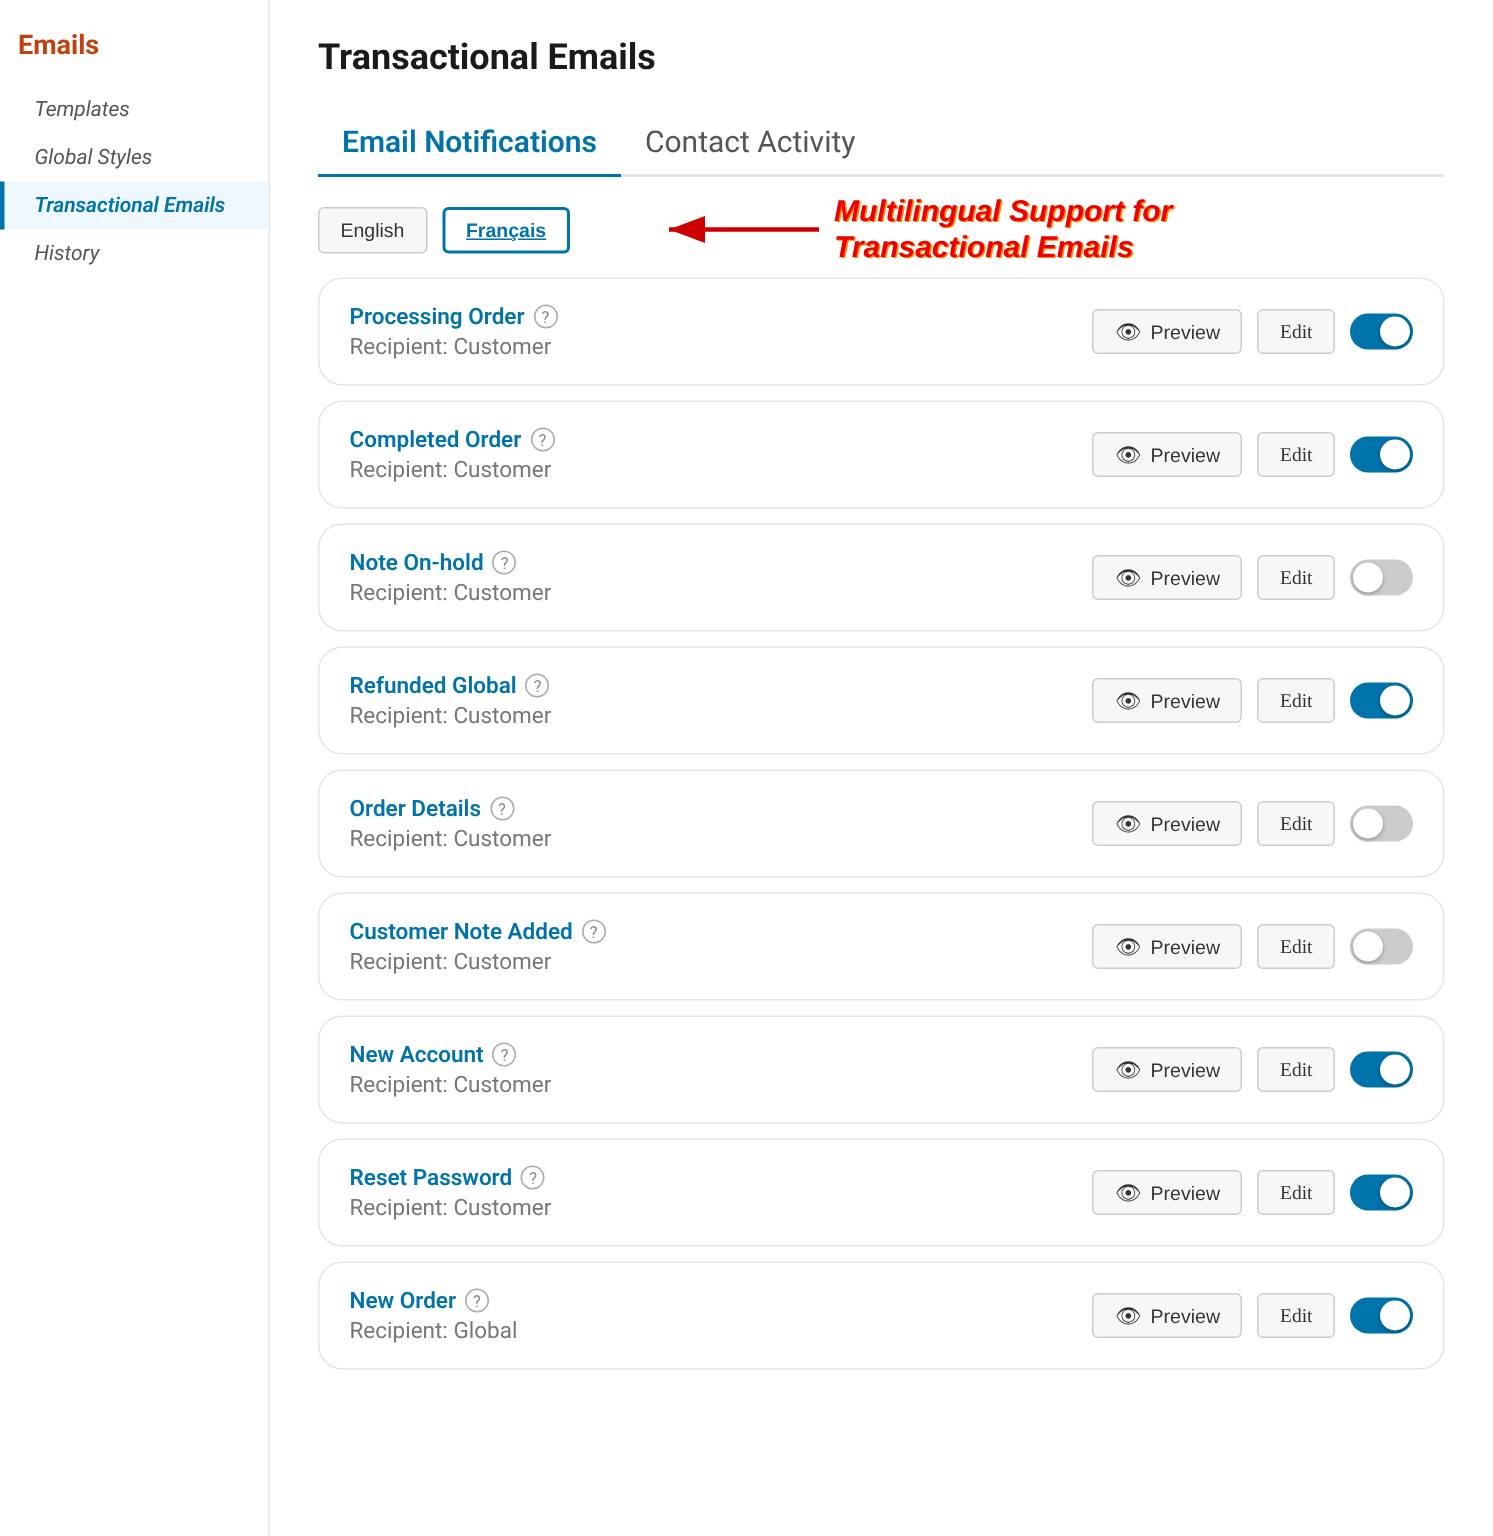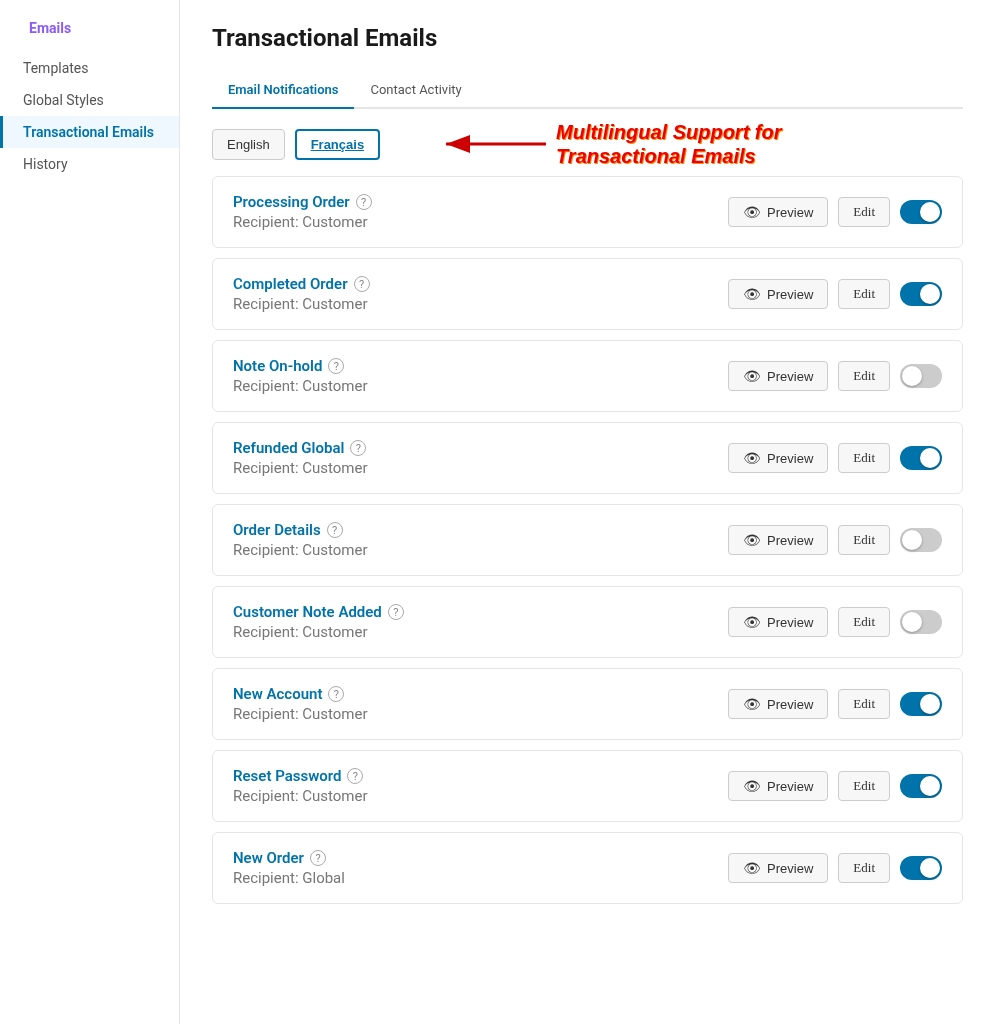--- a/index.html
+++ b/index.html
@@ -17,33 +17,34 @@
     }
     
     .sidebar {
       width: 180px;
       min-width: 180px;
       padding: 20px 0;
       border-right: 1px solid #e5e5e5;
       background: #fff;
     }
     .sidebar-title {
-      font-size: 14px;
+      font-size: 18px;
       font-weight: 700;
-      color: #8b5cf6;
-      padding: 0 20px 16px 29px;
+      color: #c2410c;
+      padding: 0 20px 16px 12px;
     }
     .sidebar-item {
       display: block;
       padding: 8px 20px;
       font-size: 14px;
       color: #555;
       cursor: pointer;
       text-decoration: none;
       border-left: 3px solid transparent;
+      font-style: italic;
     }
     .sidebar-item.active {
       color: #0073aa;
       border-left: 3px solid #0073aa;
       font-weight: 600;
       background: #f0f8ff;
     }
     
     .main {
       flex: 1;
@@ -56,21 +57,21 @@
       margin-bottom: 20px;
     }
     
     .tabs {
       display: flex;
       border-bottom: 2px solid #e5e5e5;
       margin-bottom: 20px;
     }
     .tab {
       padding: 10px 16px;
-      font-size: 13px;
+      font-size: 20px;
       color: #555;
       cursor: pointer;
       border-bottom: 2px solid transparent;
       margin-bottom: -2px;
       text-decoration: none;
     }
     .tab.active {
       color: #0073aa;
       border-bottom: 2px solid #0073aa;
       font-weight: 600;
@@ -127,21 +128,21 @@
       display: flex;
       flex-direction: column;
       gap: 10px;
     }
     .email-row {
       display: flex;
       align-items: center;
       justify-content: space-between;
       padding: 16px 20px;
       border: 1px solid #e5e5e5;
-      border-radius: 6px;
+      border-radius: 16px;
       background: #fff;
     }
     .email-row-left {}
     .email-row-title {
       font-size: 15px;
       font-weight: 600;
       color: #0073aa;
       display: flex;
       align-items: center;
       gap: 6px;

